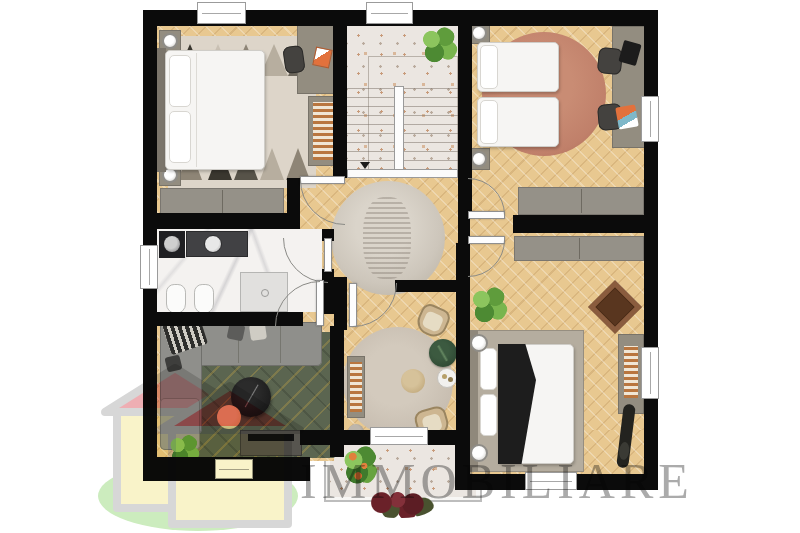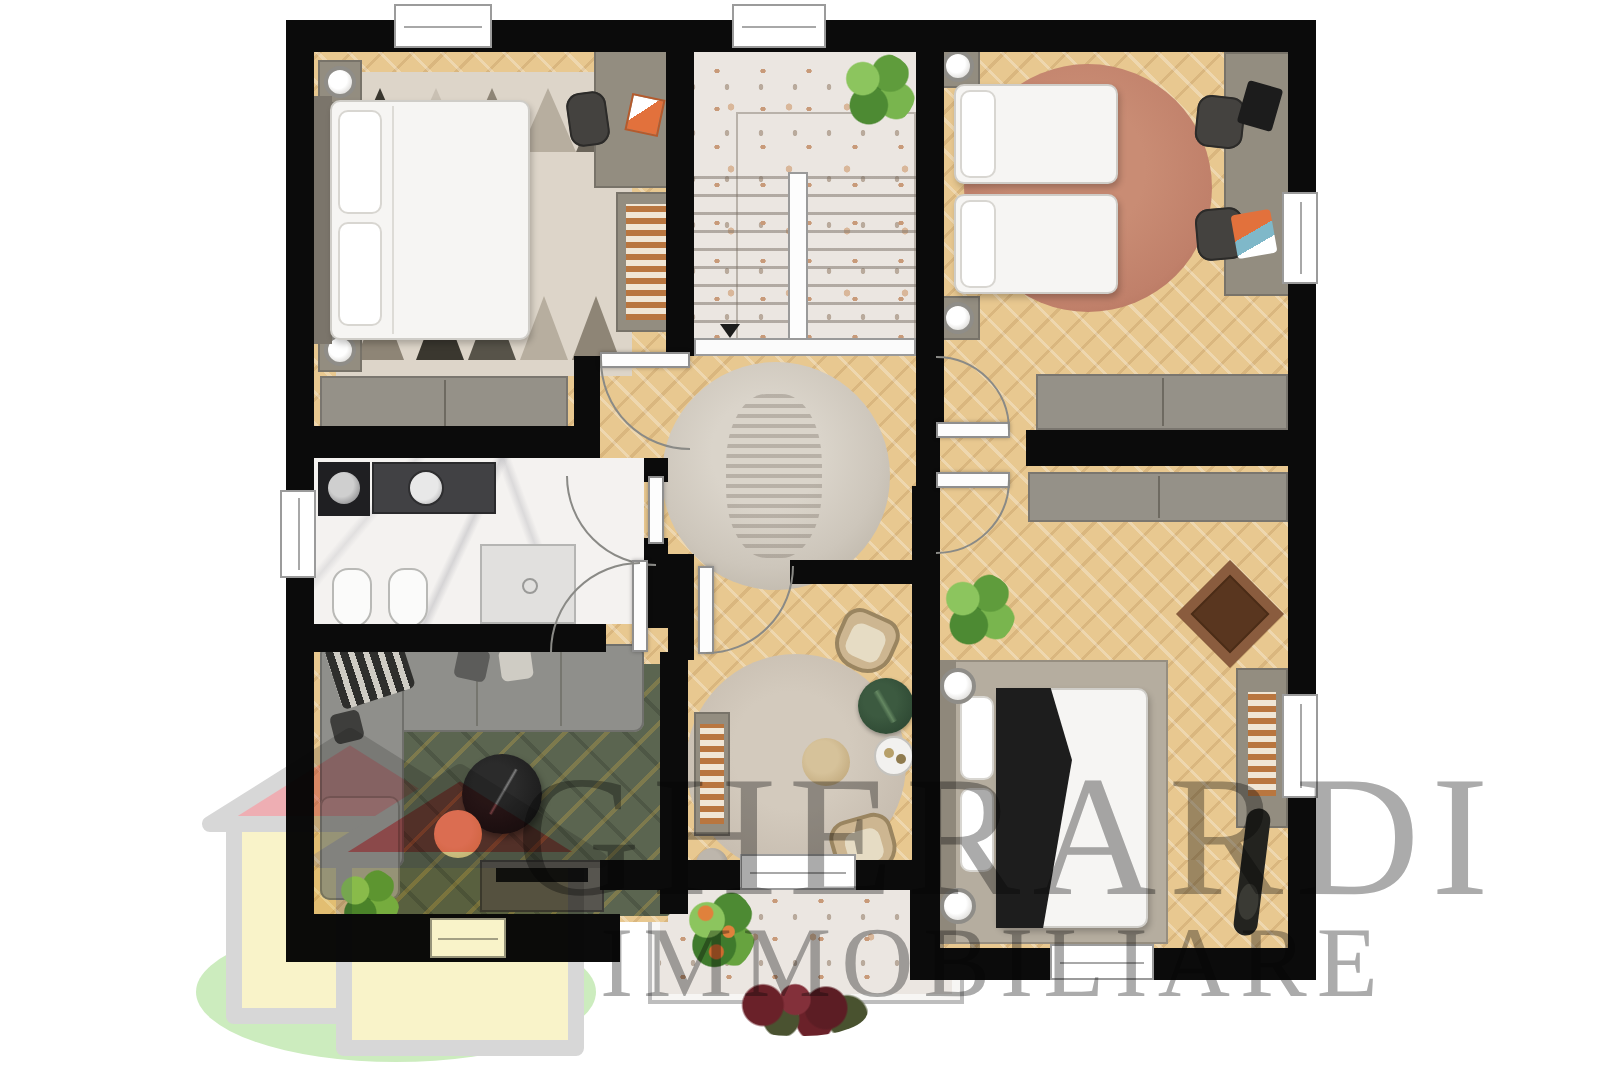--- a/index.html
+++ b/index.html
@@ -321,16 +321,15 @@
     <ellipse cx="103" cy="148" rx="100" ry="35" fill="#bfe7ae"></ellipse>
     <g stroke="#cdcdcd" stroke-width="8" stroke-linejoin="round">
       <polygon points="10,64 80,20 150,64" fill="#ea9aa0"></polygon>
       <rect x="22" y="64" width="116" height="96" fill="#f8f0bc"></rect>
     </g>
     <g stroke="#cdcdcd" stroke-width="8" stroke-linejoin="round">
       <polygon points="65,82 135,38 205,82" fill="#e0565c"></polygon>
       <rect x="77" y="82" width="116" height="94" fill="#f8f0bc"></rect>
     </g>
   </svg>
-  <div class="wm wm-text" style="left:258px;top:375px;font-size:86px;letter-spacing:6px;">GHERARDI</div>
   <div class="wm wm-text" style="left:300px;top:456px;font-size:50px;letter-spacing:5px;">IMMOBILIARE</div>
 
 </div>
 
 </body></html>

